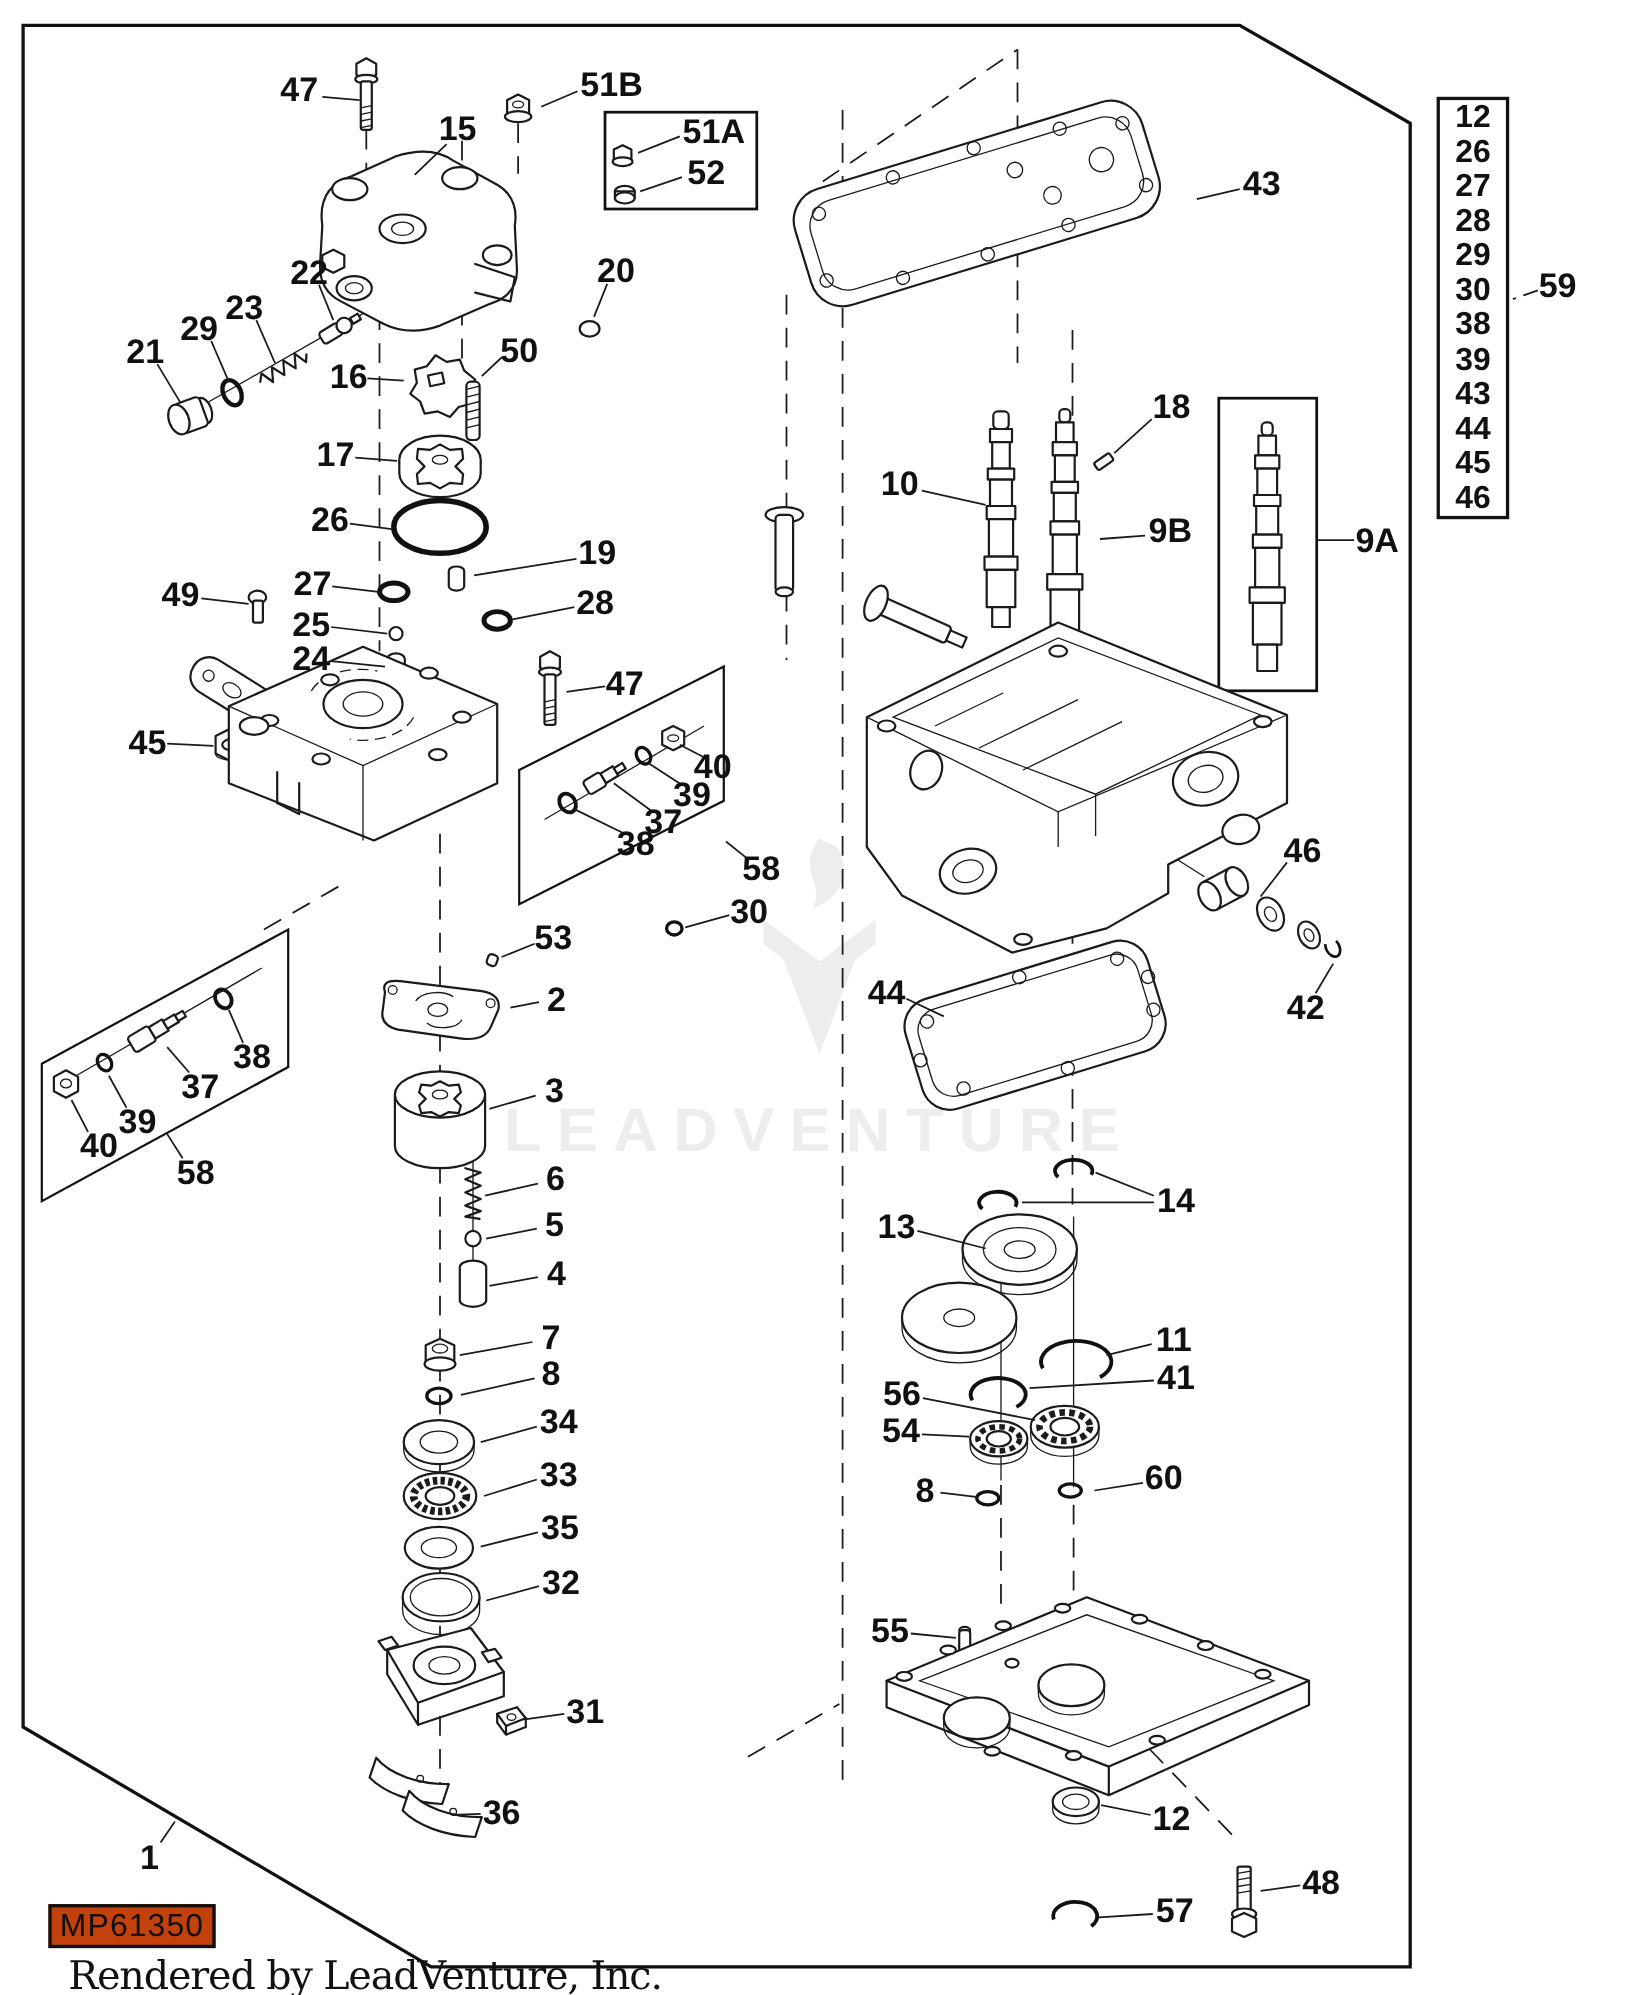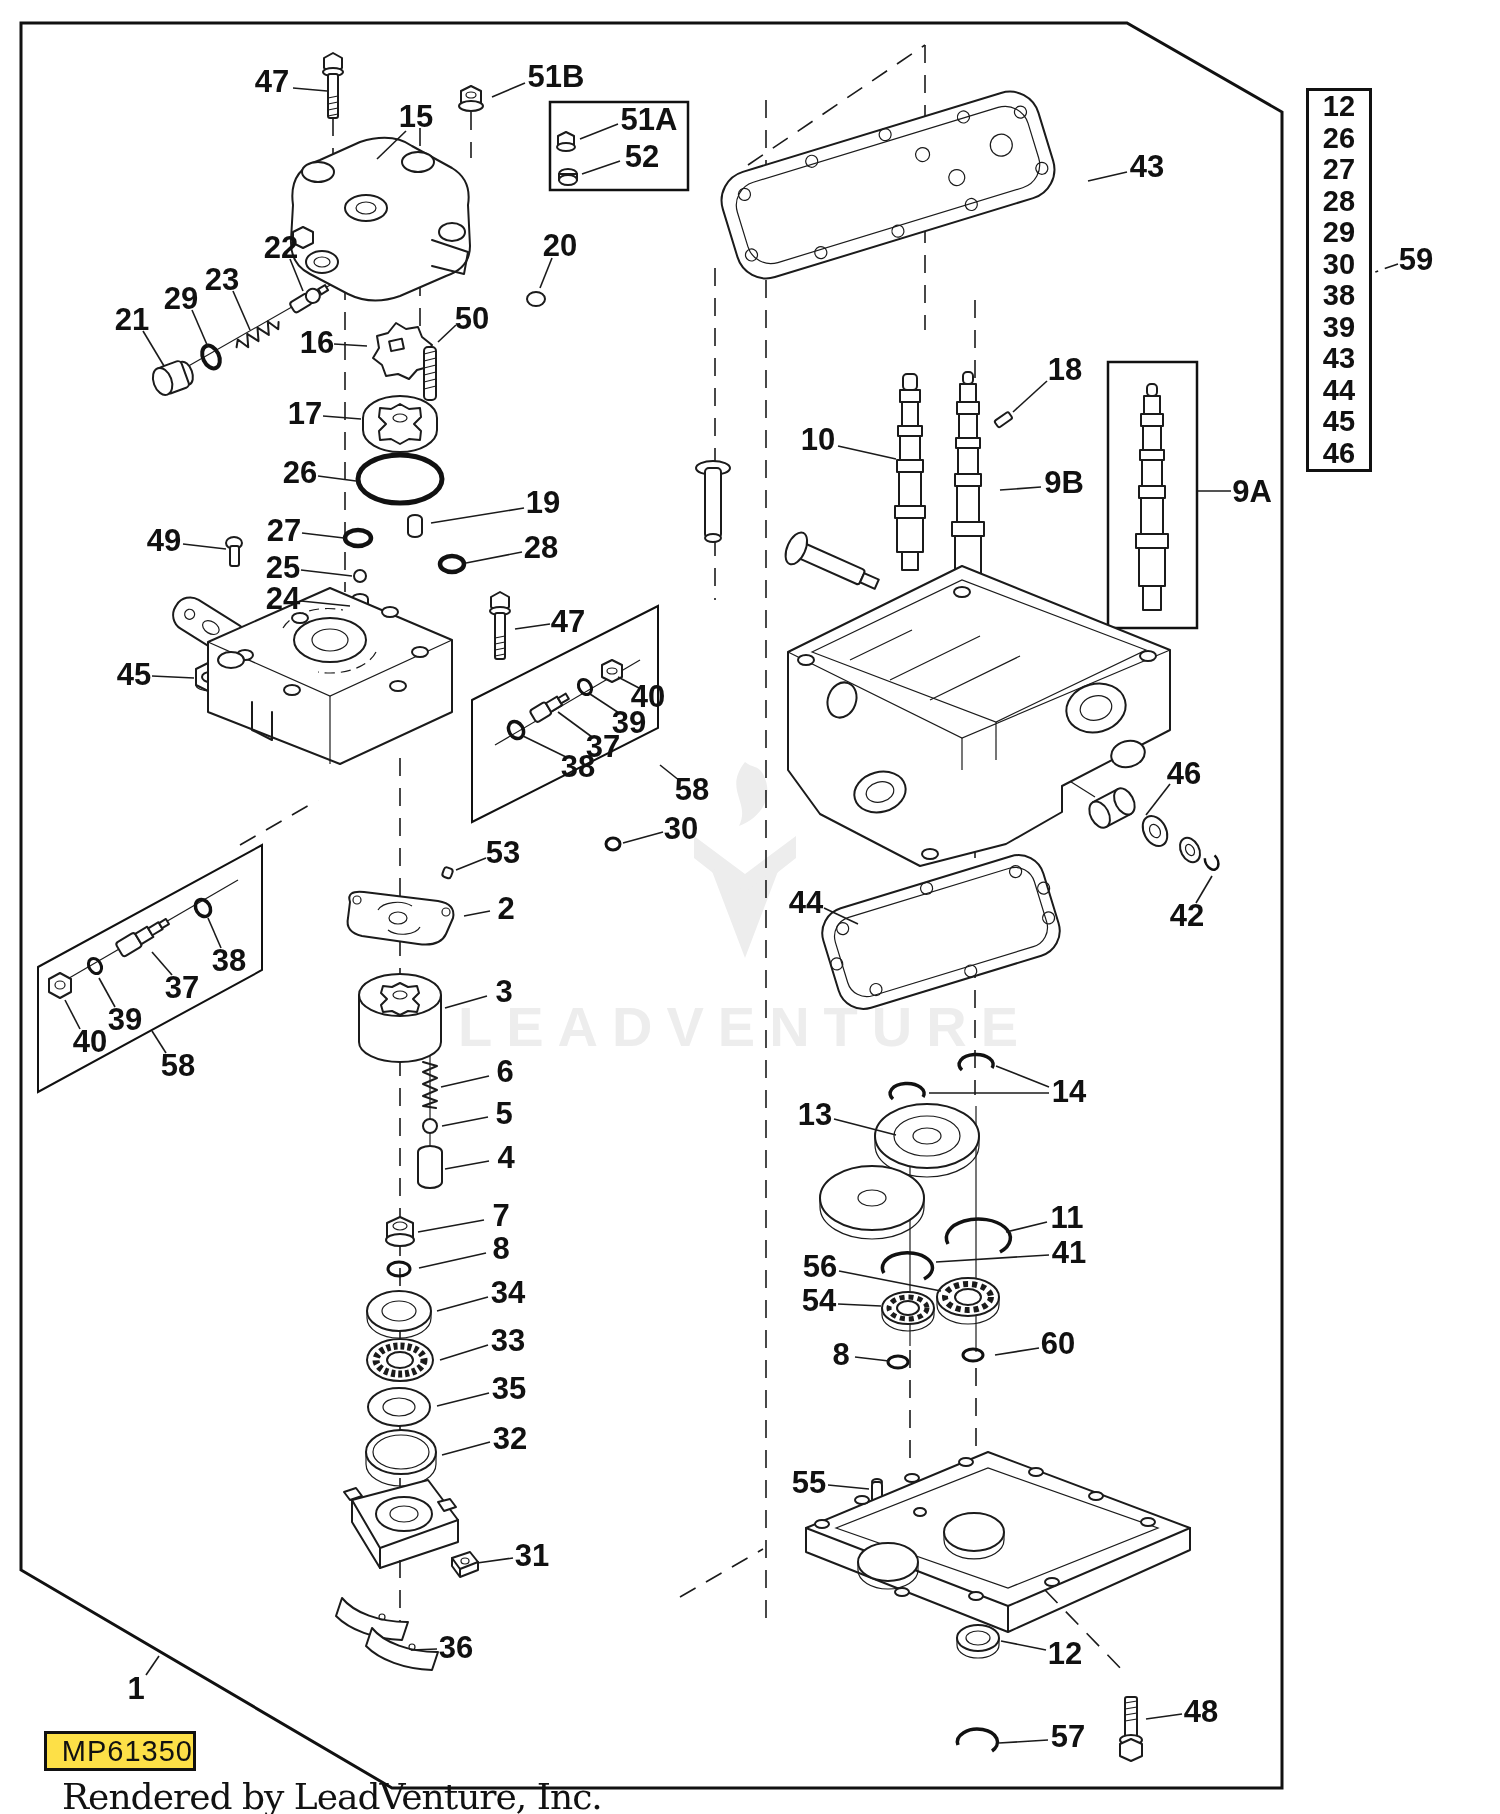--- a/index.html
+++ b/index.html
@@ -12,22 +12,22 @@
   .dash{stroke:#1b1b1b;stroke-width:1.6;fill:none;stroke-dasharray:18 12;}
   .oring{stroke:#111;fill:none;}
   .callout-text{font-family:"Liberation Sans",sans-serif;font-weight:bold;font-size:31px;fill:#111;}
   .leader{stroke:#1b1b1b;stroke-width:1.6;fill:none;}
   .leader.dashed{stroke-dasharray:14 7 3 7;}
   .wm{fill:#ededed;}
   #ref-list{position:absolute;left:1306px;top:88px;width:66px;height:384px;border:3px solid #111;box-sizing:border-box;background:#fff;}
   .ref-row{height:31.5px;display:flex;align-items:center;justify-content:center;
            font-weight:bold;font-size:29px;color:#111;}
   #mp-box{position:absolute;left:44px;top:1731px;width:152px;height:40px;border:3px solid #111;
-          box-sizing:border-box;display:flex;align-items:center;justify-content:flex-end;
-          font-size:29px;letter-spacing:1px;color:#111;background:#fde047;}
+          box-sizing:border-box;display:flex;align-items:center;justify-content:center;
+          font-size:29px;letter-spacing:1px;color:#111;background:#c2410c;}
   #credit{position:absolute;left:62px;top:1776px;width:420px;font-family:"DejaVu Serif",serif;
           font-size:36px;letter-spacing:-1px;color:#111;white-space:nowrap;}
 </style>
 </head>
 <body>
 
 <div id="stage">
 
 <svg id="art" width="1500" height="1814" viewBox="0 0 1500 1814">
 

